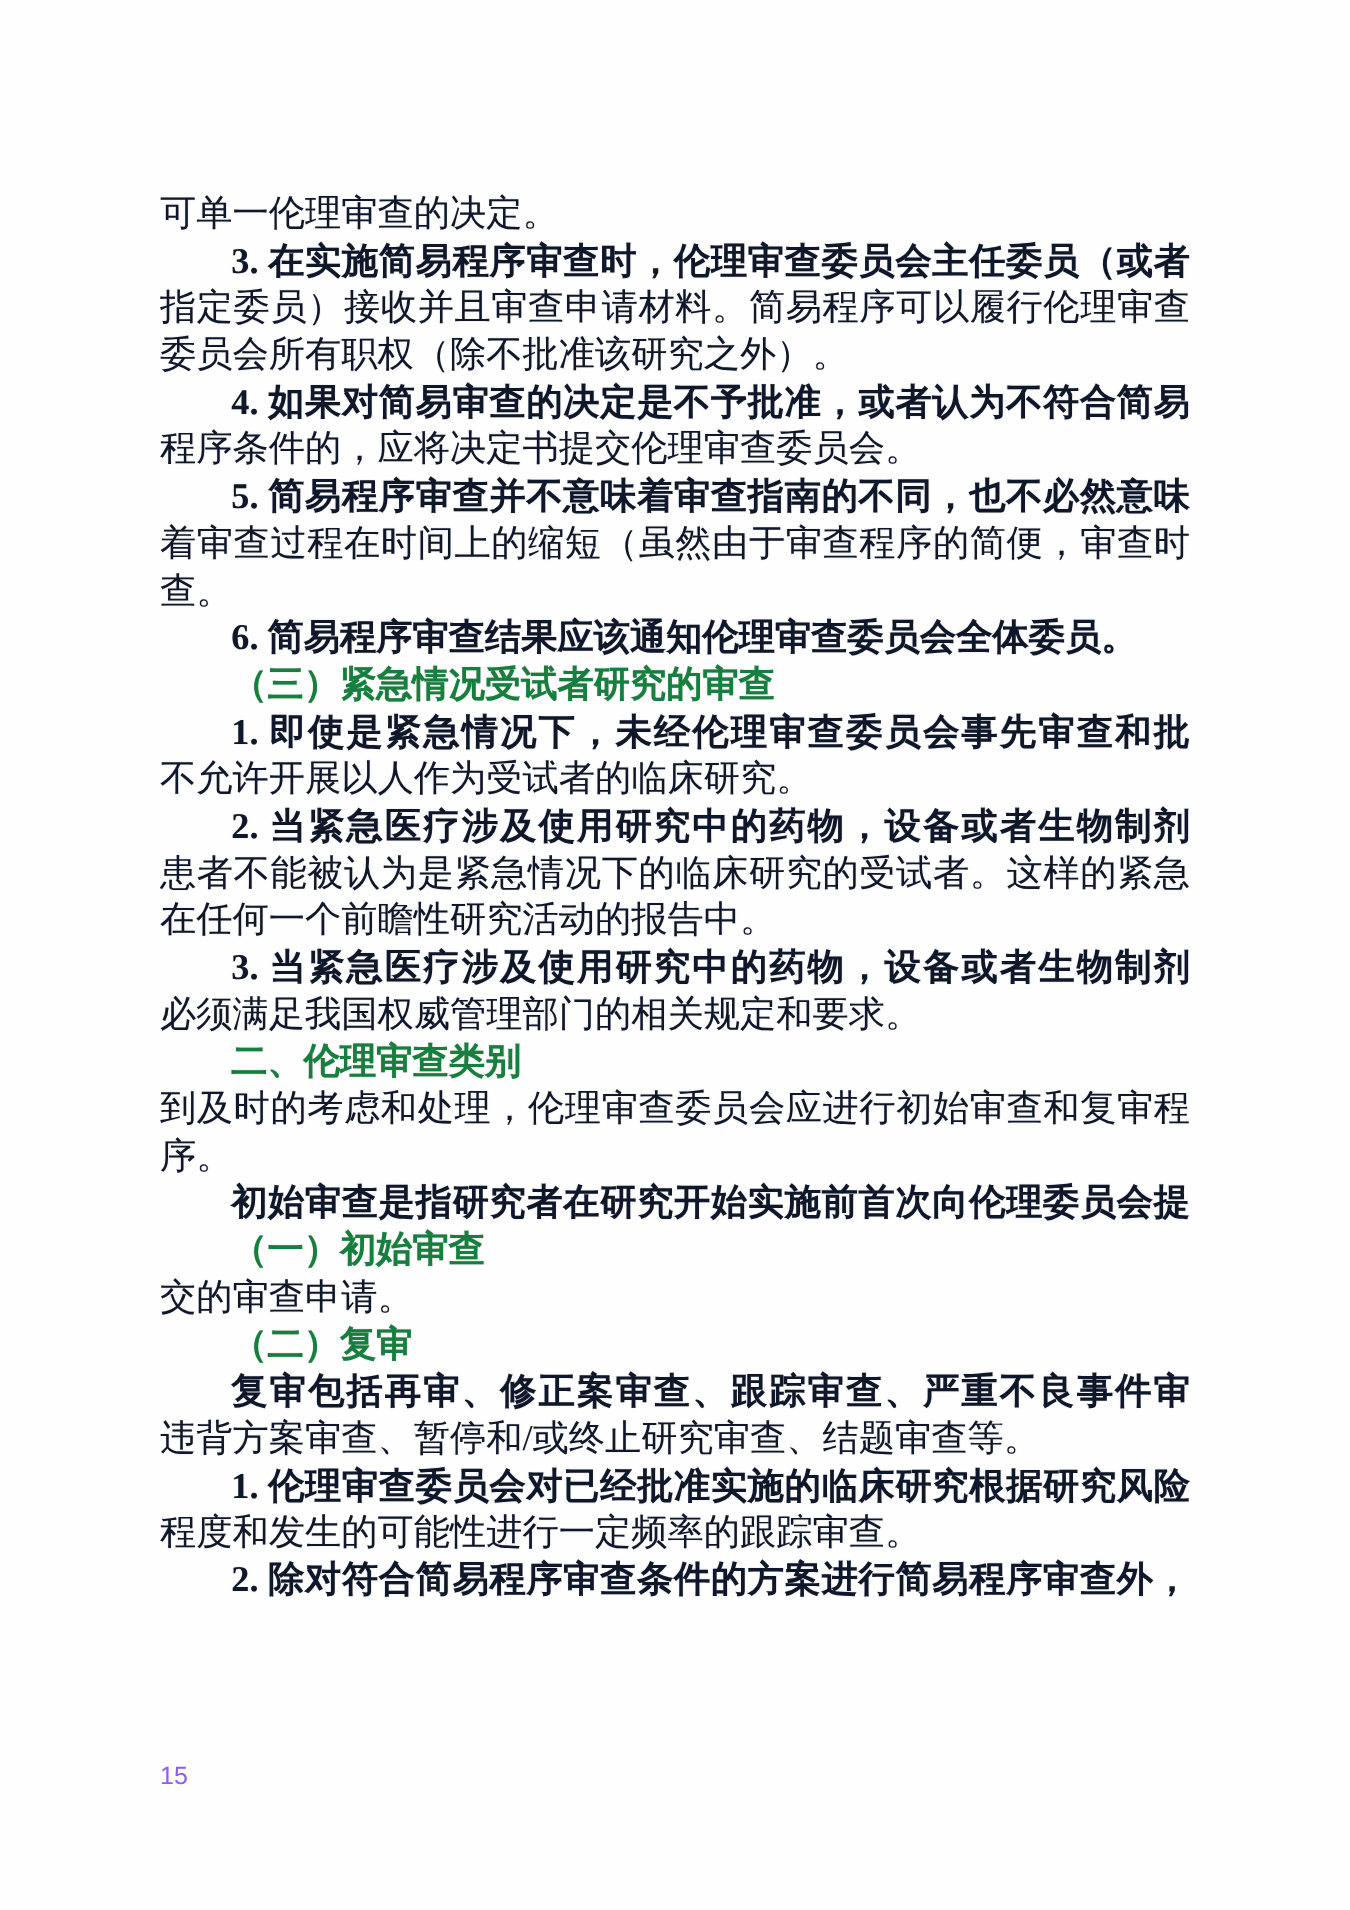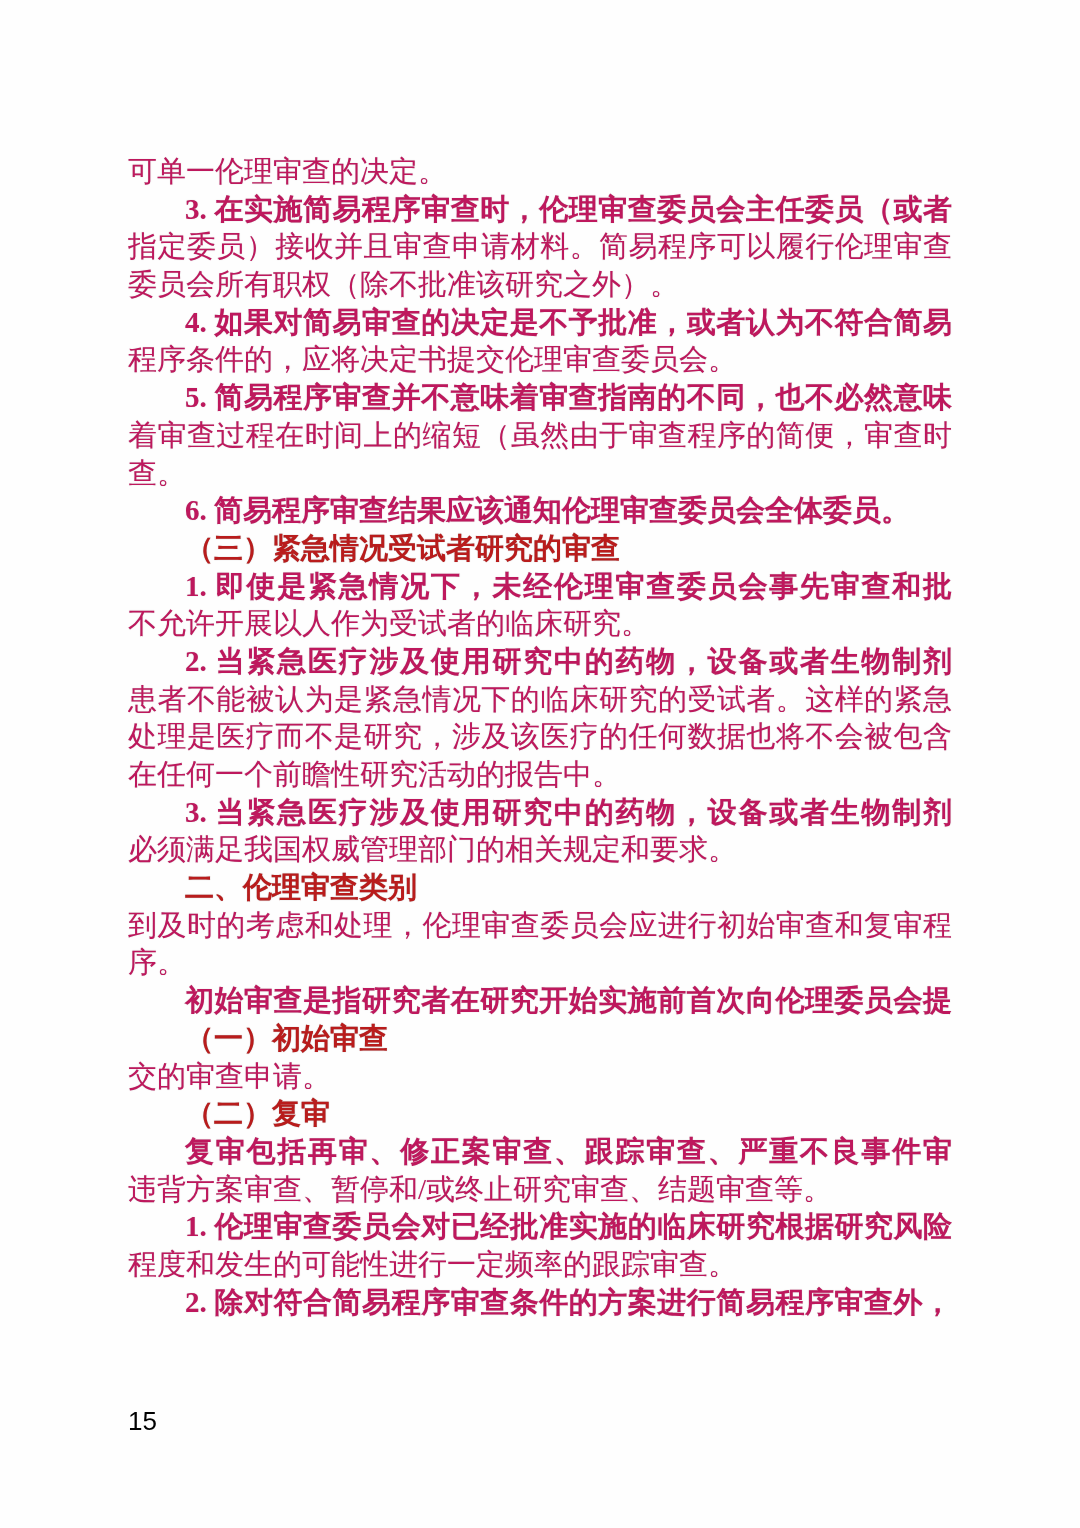--- a/index.html
+++ b/index.html
@@ -18,48 +18,48 @@
   .text-block {
     position: absolute;
     left: 128px;
     top: 153px;
     width: 824px;
   }
   .line {
     font-size: 29px;
     line-height: 37.7px;
     height: 37.7px;
-    color: #be185d;
+    color: #0f172a;
     text-shadow: 0 0 1px rgba(90,90,90,0.35);
     white-space: nowrap;
     text-align: left;
   }
   .line.indent {
     text-indent: 57px;
     font-weight: bold;
   }
   .line.bold {
     font-weight: 700;
-    color: #b91c1c;
+    color: #15803d;
     text-shadow: 0 0 1px rgba(40,40,40,0.4);
   }
   .line.justify {
     white-space: normal;
     text-align: justify;
     text-align-last: justify;
     overflow: hidden;
   }
   .page-number {
     position: absolute;
     left: 128px;
     top: 1406px;
     font-family: "Liberation Sans", "DejaVu Sans", sans-serif;
-    font-size: 26px;
+    font-size: 20px;
     line-height: 30px;
-    color: #000000;
+    color: #8b5cf6;
   }
 </style>
 </head>
 <body>
 
 <div class="page">
   <div class="text-block" id="text-block">
       <div class="line">可单一伦理审查的决定。</div>
       <div class="line indent justify">3. 在实施简易程序审查时，伦理审查委员会主任委员（或者</div>
       <div class="line justify">指定委员）接收并且审查申请材料。简易程序可以履行伦理审查</div>
@@ -68,21 +68,20 @@
       <div class="line">程序条件的，应将决定书提交伦理审查委员会。</div>
       <div class="line indent justify">5. 简易程序审查并不意味着审查指南的不同，也不必然意味</div>
       <div class="line justify">着审查过程在时间上的缩短（虽然由于审查程序的简便，审查时</div>
       <div class="line">查。</div>
       <div class="line indent">6. 简易程序审查结果应该通知伦理审查委员会全体委员。</div>
       <div class="line indent bold">（三）紧急情况受试者研究的审查</div>
       <div class="line indent justify">1. 即使是紧急情况下，未经伦理审查委员会事先审查和批准，</div>
       <div class="line">不允许开展以人作为受试者的临床研究。</div>
       <div class="line indent justify">2. 当紧急医疗涉及使用研究中的药物，设备或者生物制剂时，</div>
       <div class="line justify">患者不能被认为是紧急情况下的临床研究的受试者。这样的紧急</div>
-      <div class="line justify">处理是医疗而不是研究，涉及该医疗的任何数据也将不会被包含</div>
       <div class="line">在任何一个前瞻性研究活动的报告中。</div>
       <div class="line indent justify">3. 当紧急医疗涉及使用研究中的药物，设备或者生物制剂时，</div>
       <div class="line">必须满足我国权威管理部门的相关规定和要求。</div>
       <div class="line indent bold">二、伦理审查类别</div>
       <div class="line justify">到及时的考虑和处理，伦理审查委员会应进行初始审查和复审程</div>
       <div class="line">序。</div>
       <div class="line indent justify">初始审查是指研究者在研究开始实施前首次向伦理委员会提</div>
       <div class="line indent bold">（一）初始审查</div>
       <div class="line">交的审查申请。</div>
       <div class="line indent bold">（二）复审</div>

